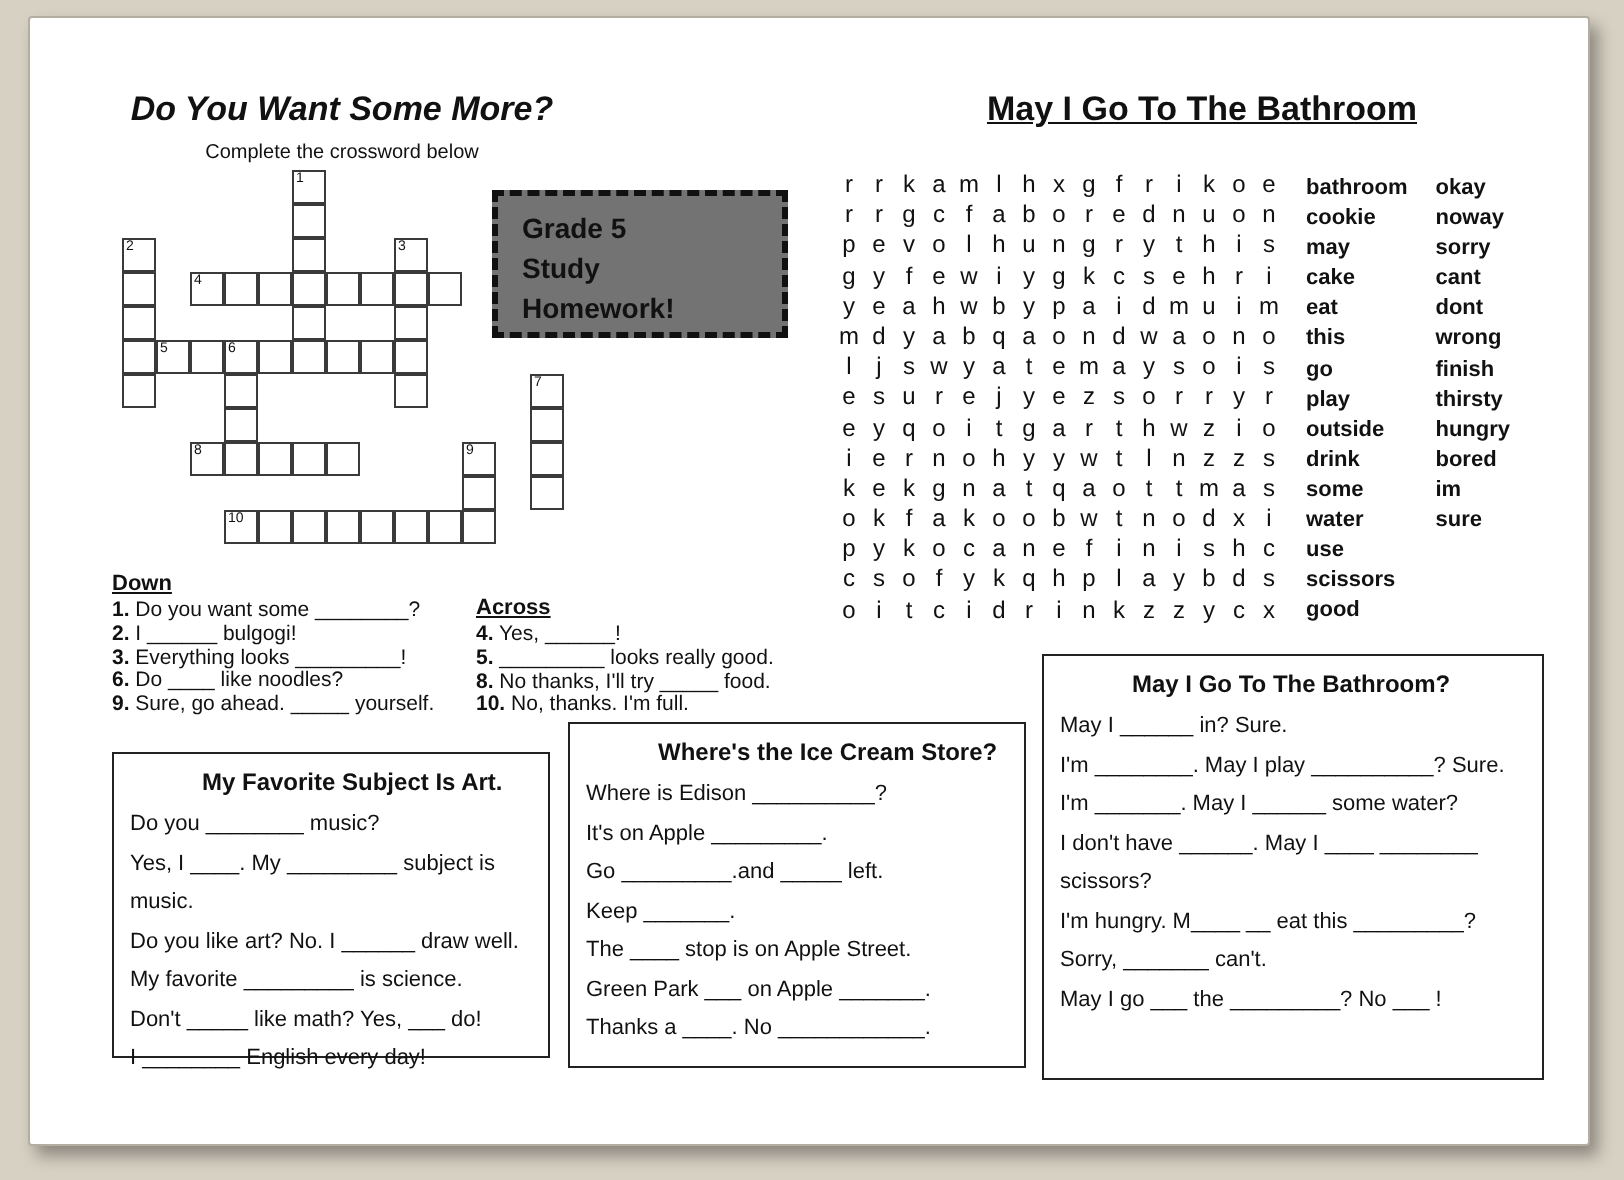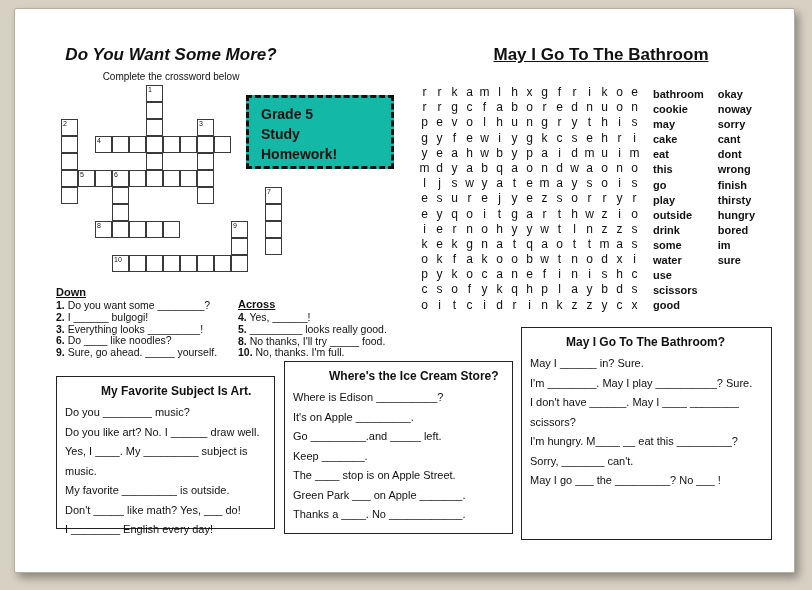--- a/index.html
+++ b/index.html
@@ -19,21 +19,21 @@
   .abs { position:absolute; }
 
   
   .cw-title { left:40px; top:36px; width:232px; text-align:center; font-size:17px; font-weight:bold;font-style:italic; }
   .cw-sub   { left:50px; top:62px; width:212px; text-align:center; font-size:10px; }
   .cw-grid  { left:46px; top:76px; width:224px; height:190px; }
   .cw-cell  { position:absolute; width:17px; height:17px; border:1px solid #3a3a3a; background:#fff; }
   .cw-num   { position:absolute; top:0px; left:1px; font-size:7px; line-height:8px; }
 
   
-  .badge { left:231px; top:86px; width:148px; height:74px; border:3px dashed #111; padding:6px 0 0 12px; background:#14b8a6; }
+  .badge { left:231px; top:86px; width:148px; height:74px; border:3px dashed #111; padding:6px 0 0 12px; background:#737373; }
   .badge div { font-size:14px; font-weight:bold; line-height:20px; }
 
   
   .ws-title { left:400px; top:36px; width:372px; text-align:center; font-size:17px; font-weight:bold; text-decoration:underline; }
   .ws-grid  { left:402px; top:76px; }
   .ws-row   { display:flex; height:15.2px; }
   .ws-letter{ width:15px; text-align:center; font-size:12px; line-height:15.2px; }
   .ws-words { left:638px; top:78px; display:flex; gap:14px; }
   .ws-words .col { display:flex; flex-direction:column; }
   .word { font-size:11px; font-weight:bold; line-height:15.1px; }
@@ -448,23 +448,23 @@
         <div class="clue"><b>5.</b> _________ looks really good.</div>
         <div class="clue"><b>8.</b> No thanks, I'll try _____ food.</div>
         <div class="clue"><b>10.</b> No, thanks. I'm full.</div>
       </div>
   </div>
 
   <div class="abs box box1">
     <div class="box-title">My Favorite Subject Is Art.</div>
     <div class="box-lines">
         <div class="box-line">Do you ________ music?</div>
+        <div class="box-line">Yes, I ____. My _________ subject is music.</div>
         <div class="box-line">Do you like art? No. I ______ draw well.</div>
-        <div class="box-line">Yes, I ____. My _________ subject is music.</div>
-        <div class="box-line">My favorite _________ is outside.</div>
+        <div class="box-line">My favorite _________ is science.</div>
         <div class="box-line">Don't _____ like math? Yes, ___ do!</div>
         <div class="box-line">I ________ English every day!</div>
       </div>
   </div>
   <div class="abs box box2">
     <div class="box-title">Where's the Ice Cream Store?</div>
     <div class="box-lines">
         <div class="box-line">Where is Edison __________?</div>
         <div class="box-line">It's on Apple _________.</div>
         <div class="box-line">Go _________.and _____ left.</div>
@@ -472,20 +472,21 @@
         <div class="box-line">The ____ stop is on Apple Street.</div>
         <div class="box-line">Green Park ___ on Apple _______.</div>
         <div class="box-line">Thanks a ____. No ____________.</div>
       </div>
   </div>
   <div class="abs box box3">
     <div class="box-title">May I Go To The Bathroom?</div>
     <div class="box-lines">
         <div class="box-line">May I ______ in? Sure.</div>
         <div class="box-line">I'm ________. May I play __________? Sure.</div>
+        <div class="box-line">I'm _______. May I ______ some water?</div>
         <div class="box-line">I don't have ______. May I ____ ________ scissors?</div>
         <div class="box-line">I'm hungry. M____ __ eat this _________?</div>
         <div class="box-line">Sorry, _______ can't.</div>
         <div class="box-line">May I go ___ the _________? No ___ !</div>
       </div>
   </div>
 
 </div>
 
 </body></html>

